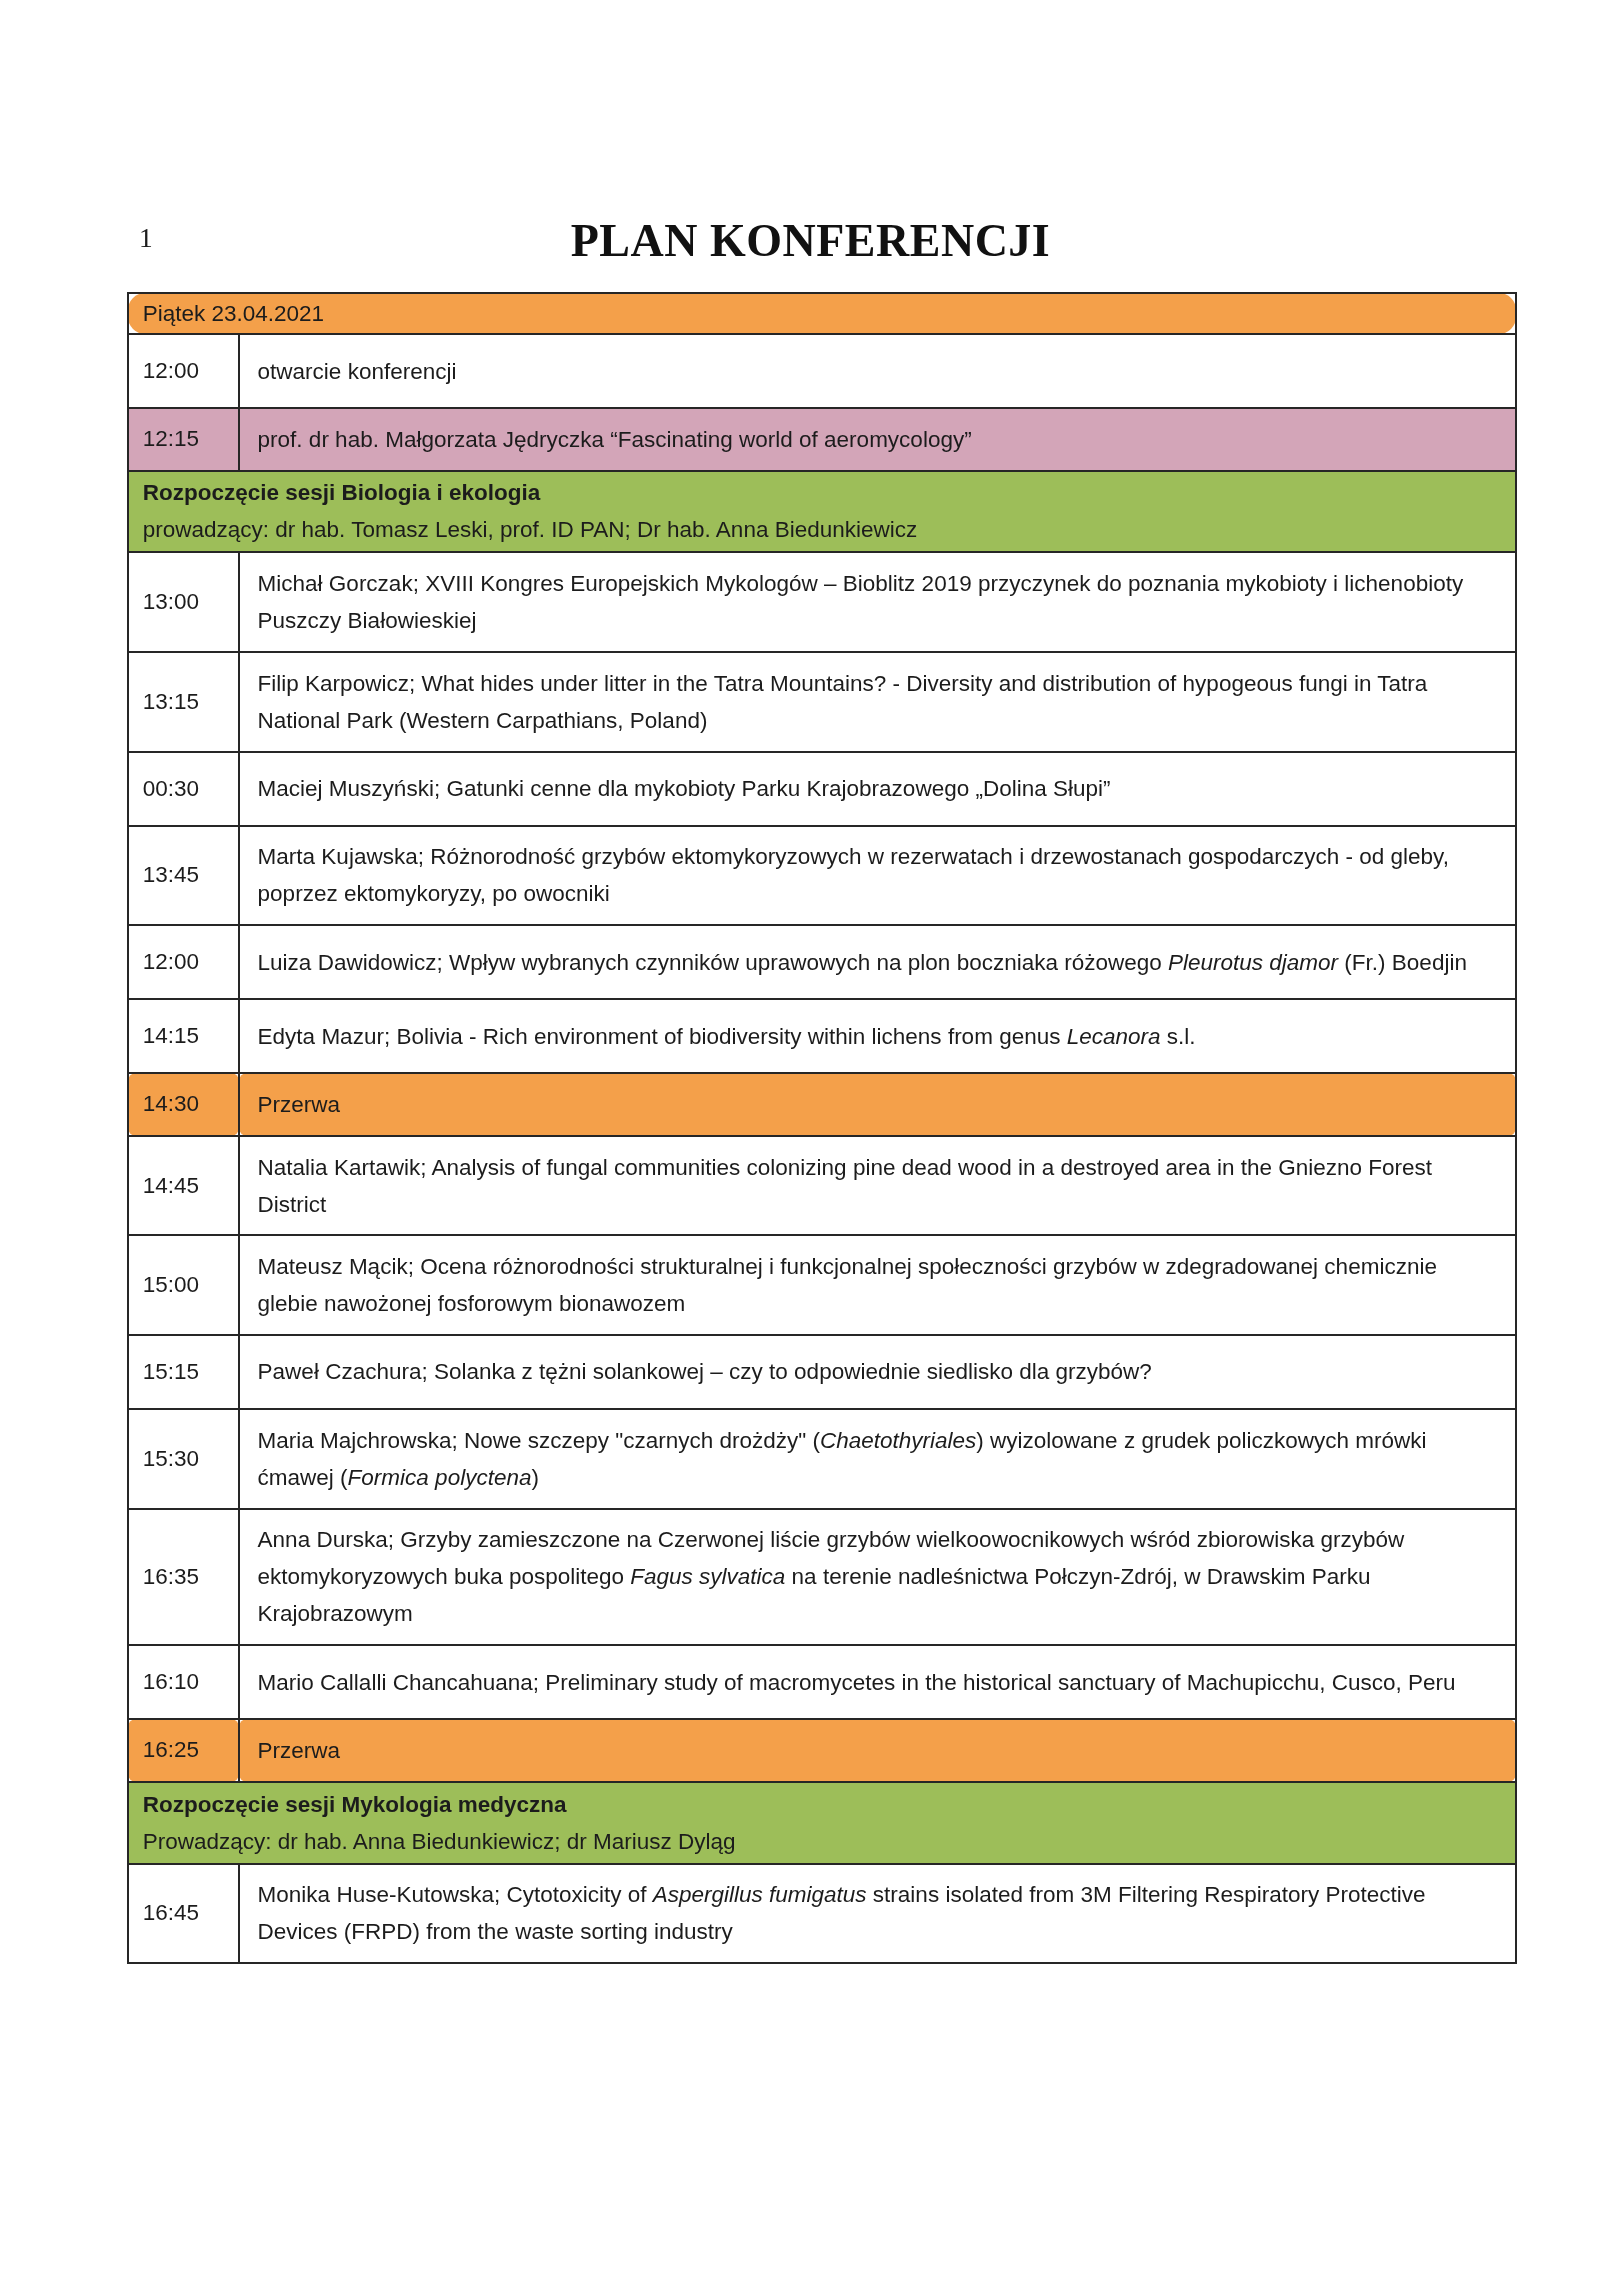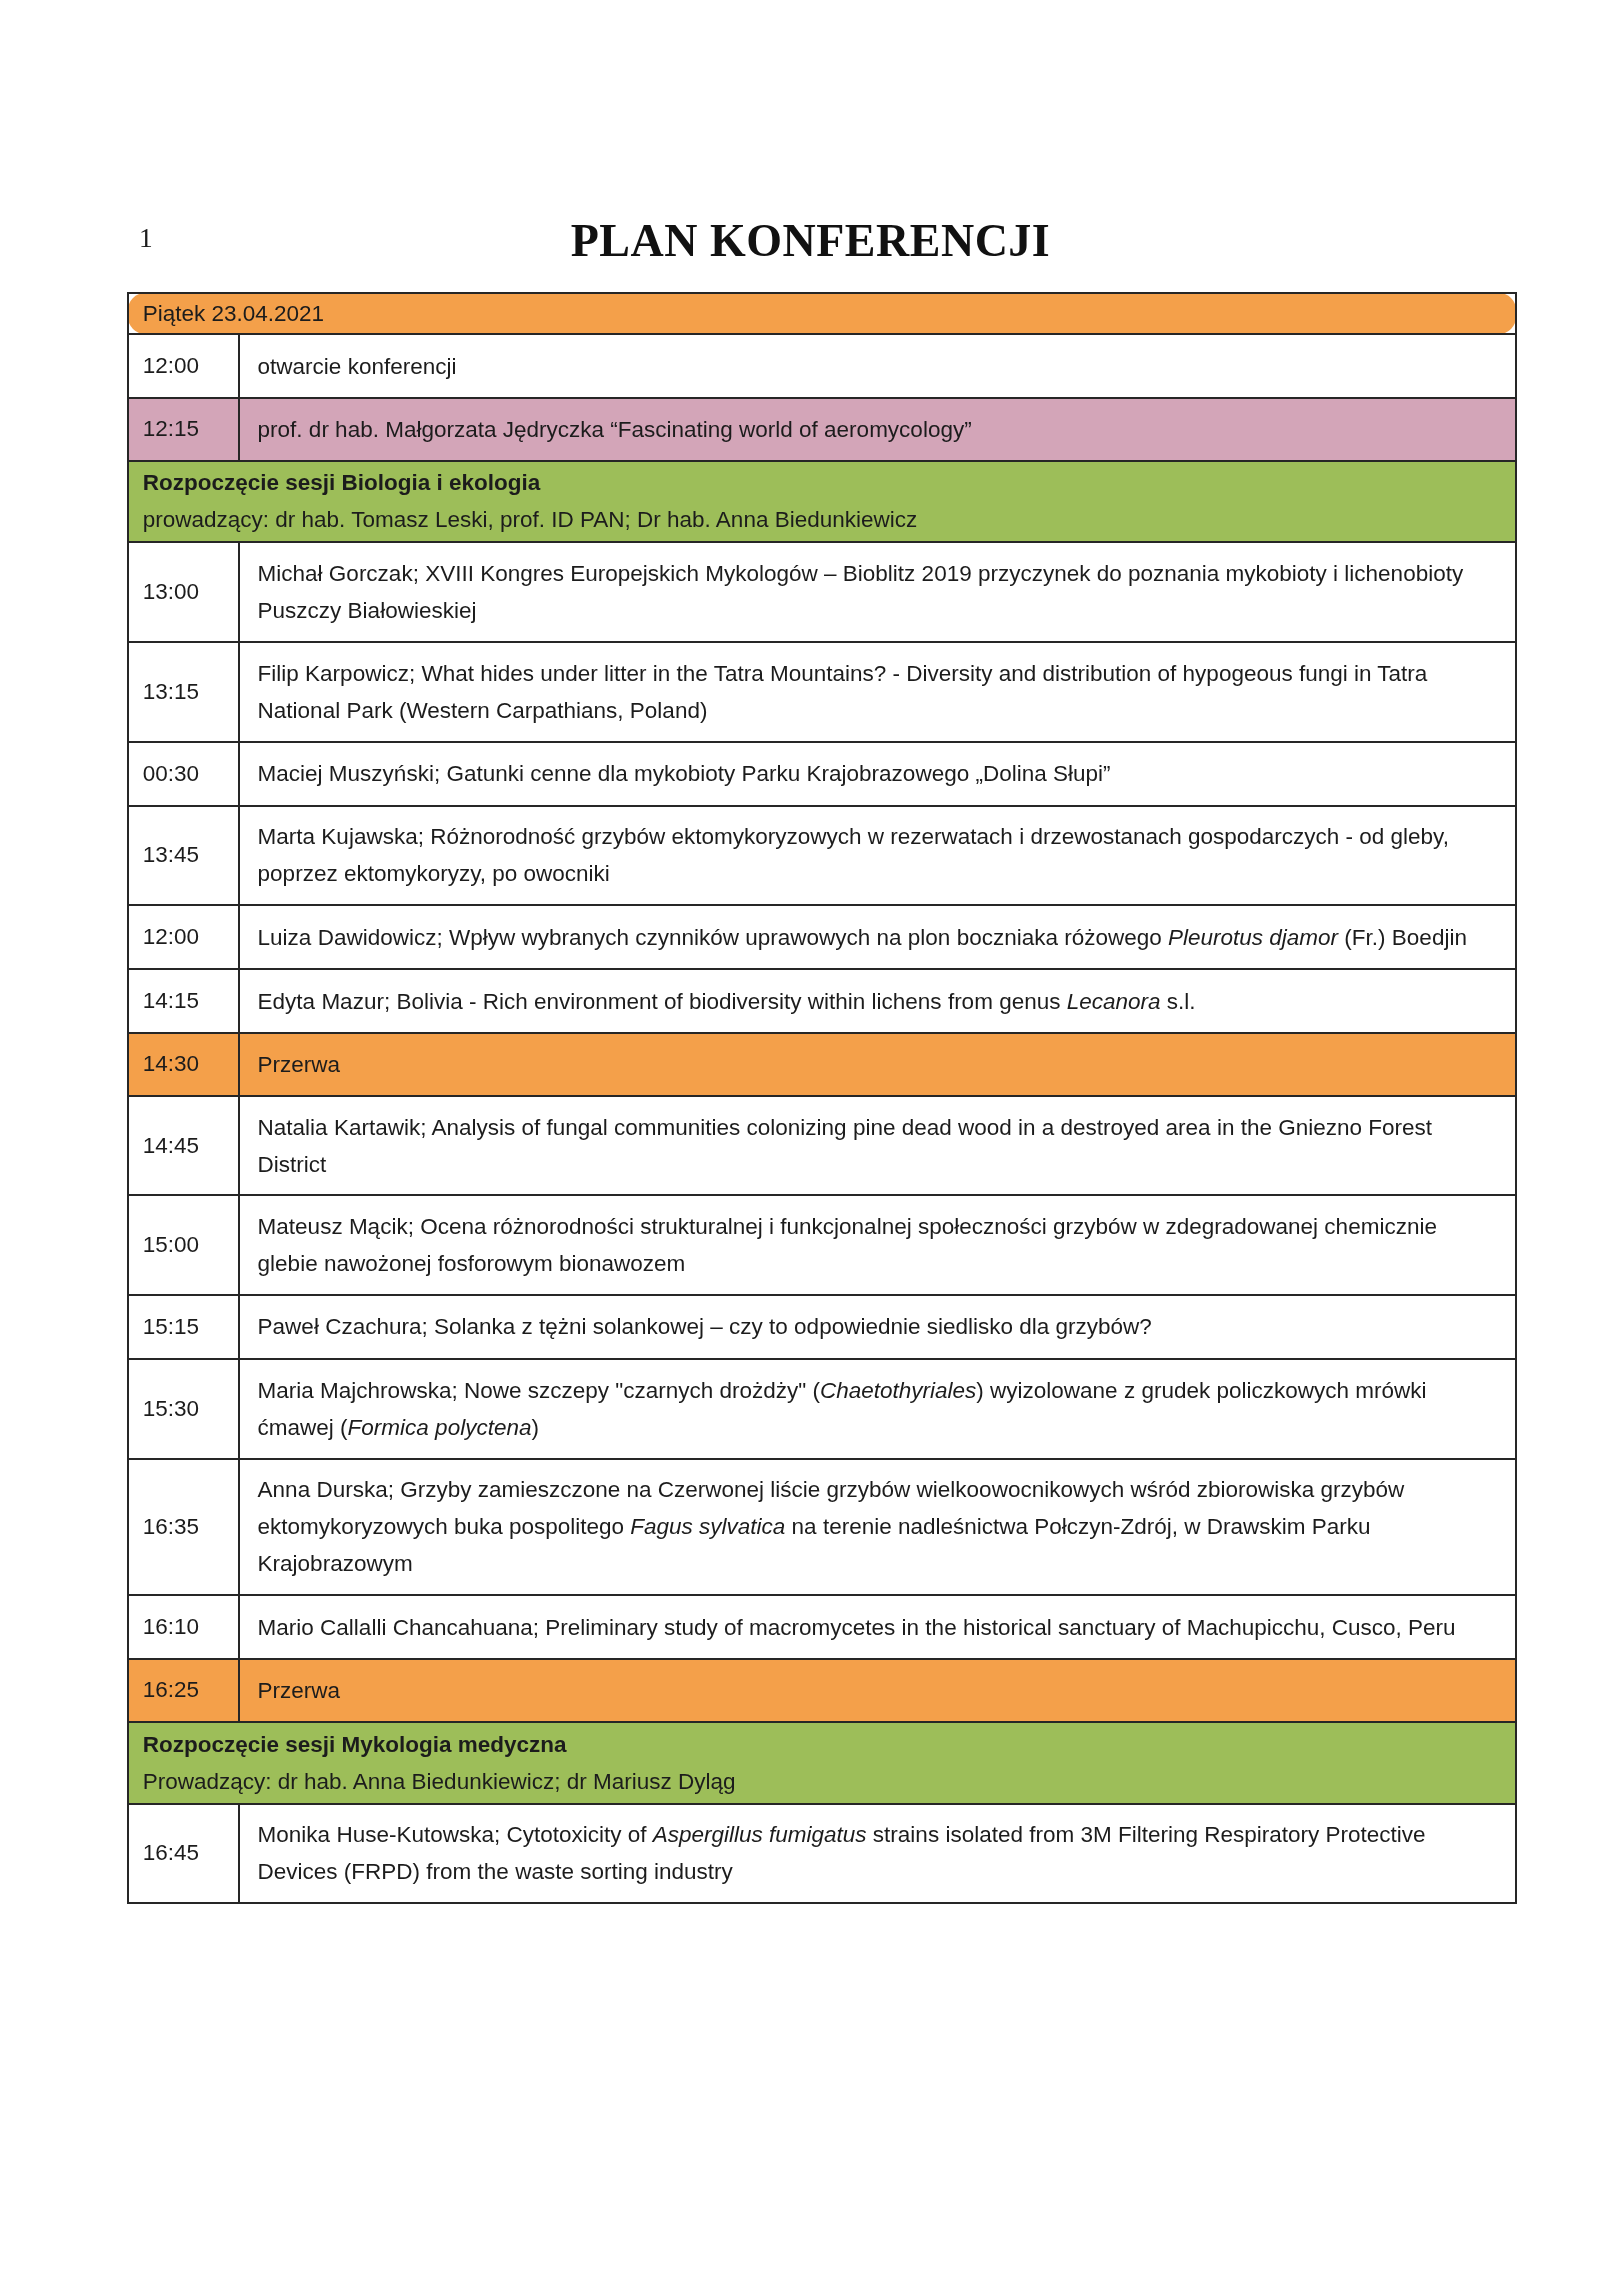--- a/index.html
+++ b/index.html
@@ -21,23 +21,23 @@
     position:absolute;left:127px;top:292px;width:1390px;
     border-collapse:collapse;table-layout:fixed;
   }
   table.schedule col.c-time{width:111px;}
   table.schedule td{
     border:2px solid var(--border,#262626);
     font-size:22.5px;vertical-align:middle;box-sizing:border-box;
   }
   td.time-cell{padding:3.9px 3.9px 3.9px 13.7px;height:100%;}
   td.desc-cell{padding:11.8px 21.6px 11.8px 17.6px;line-height:37px;}
-  tr.row-talk td{height:64px;background:#ffffff;}
+  tr.row-talk td{height:74px;background:#ffffff;}
   tr.row-keynote td{height:59px;background:var(--pink,#D3A5B8);}
-  tr.row-break td{height:59px;background:var(--orange,#F4A04A);}
+  tr.row-break td{height:59px;background:var(--orange,#F4A04A);border-radius:8px;}
   tr.row-day td{height:41px;background:var(--orange,#F4A04A);padding:3.9px 13.7px;border-radius:17px;}
   tr.row-session td{height:78px;background:var(--green,#9DBE59);padding:2.9px 13.7px;line-height:37px;}
   .session-title{font-weight:bold;}
   .desc-cell em{font-style:italic;}
 </style>
 </head>
 <body style="--orange: #F4A04A; --pink: #D3A5B8; --green: #9DBE59; --border: #262626;">
 
 <span class="page-num">1</span>
 <h1 class="doc-title">PLAN KONFERENCJI</h1>

